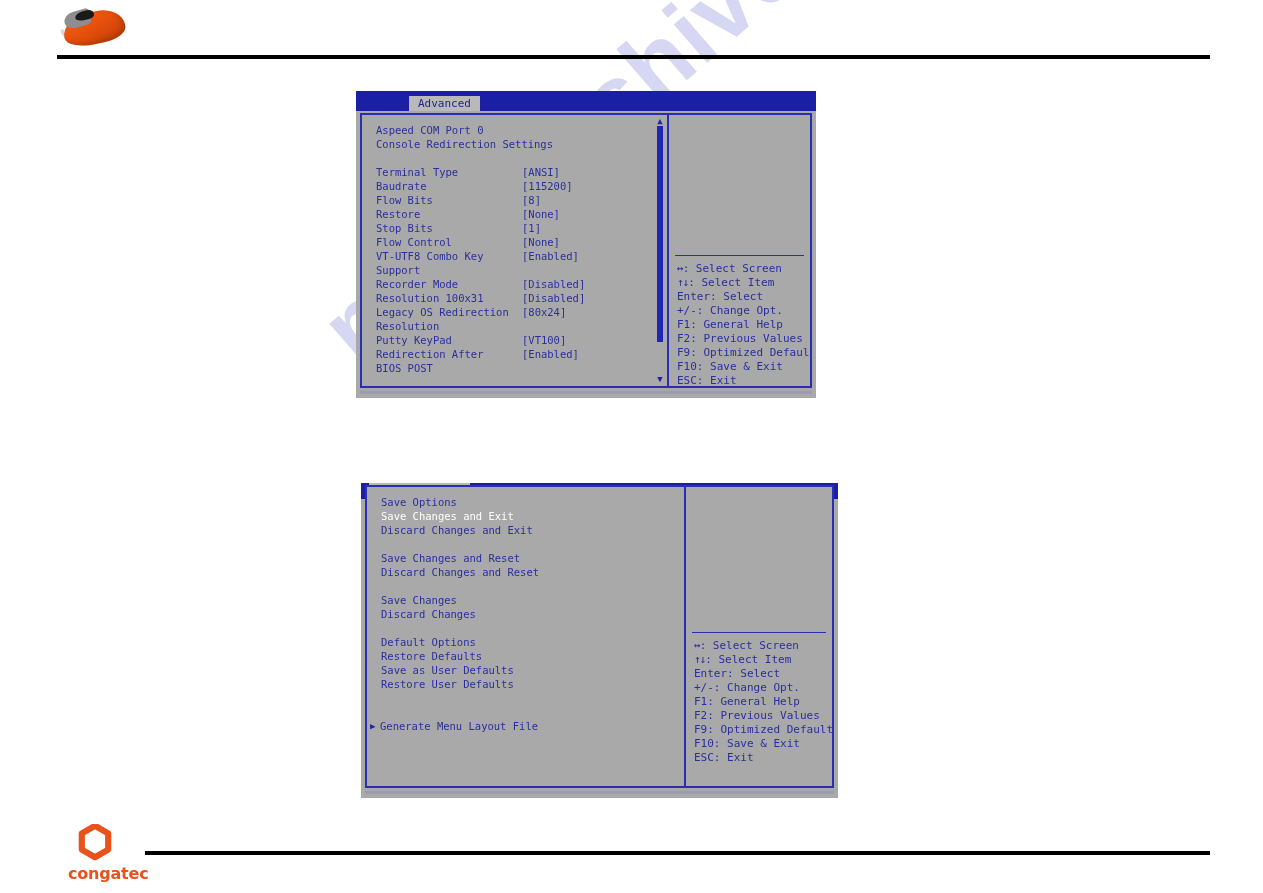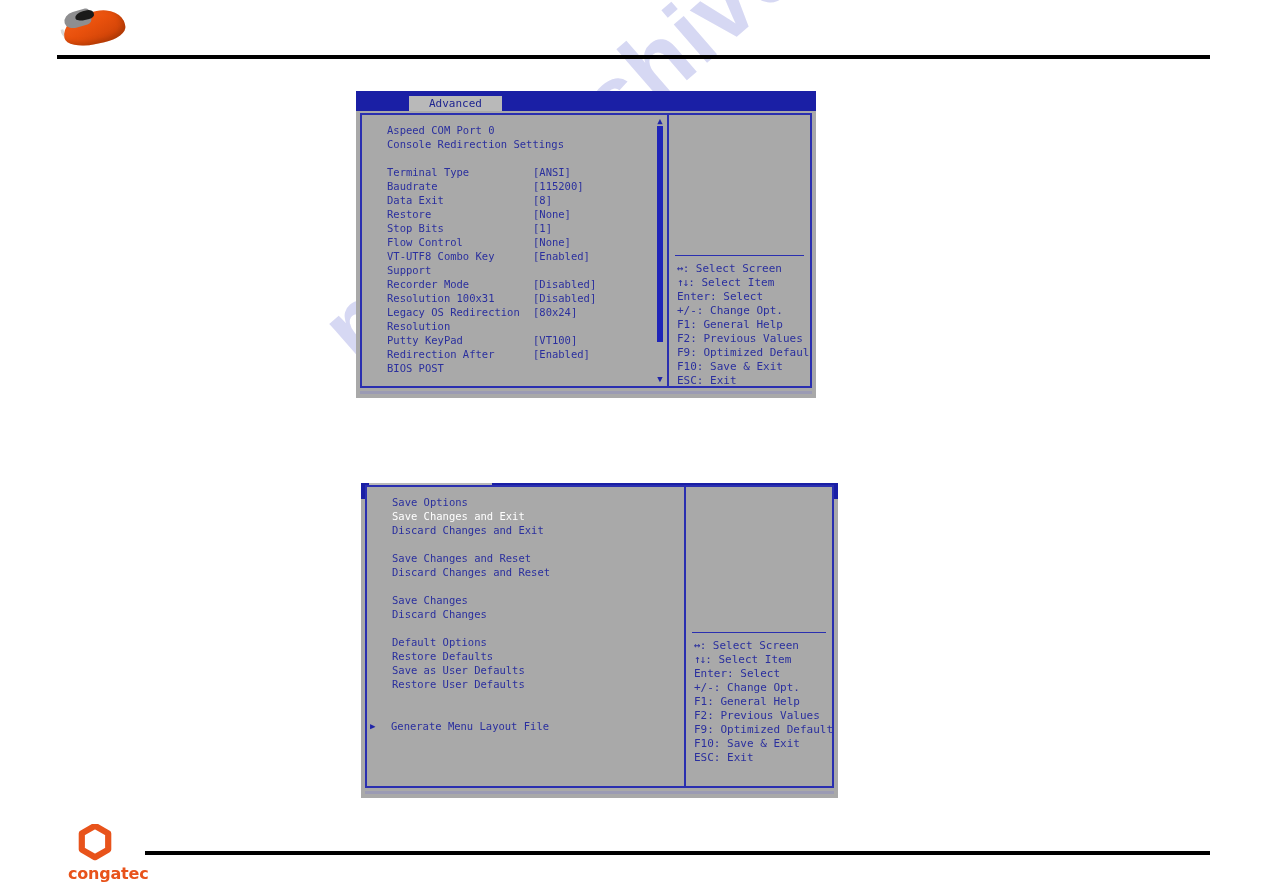--- a/index.html
+++ b/index.html
@@ -172,21 +172,21 @@
   }
   .bios-1 .bios-menubar { top: 5px; }
   .bios-2 .bios-menubar { top: 0px; height: 16px; }
 
   .bios-tab {
     position: absolute;
     background: #b9b9b9;
     color: #1e2490;
     font-size: 11px;
     line-height: 15px;
-    padding: 0 20px;
+    padding: 0 9px;
     white-space: nowrap;
     font-family: "DejaVu Sans Mono", "Liberation Mono", monospace;
     box-sizing: border-box;
   }
   .bios-1 .bios-tab {
     left: 53px;
     top: 0px;
     height: 15px;
   }
   .bios-2 .bios-tab {
@@ -288,21 +288,21 @@
     top: 8px;
     right: 4px;
   }
   .row {
     display: flex;
     font-size: 10.5px;
     line-height: 14px;
     height: 14px;
     white-space: nowrap;
   }
-  .row .lbl { width: 146px; overflow: hidden; margin-left: 11px; }
+  .row .lbl { width: 146px; overflow: hidden; }
   .row .val { }
   .row.blank { height: 14px; }
   .row.heading { }
   .row.selected .lbl,
   .row.selected .val { color: #ffffff; }
   .row-marker {
     display: inline-block;
     width: 10px;
     color: #1f24a8;
     font-size: 9px;
@@ -374,21 +374,21 @@
 
         <div class="row">
           <span class="lbl">Terminal Type</span>
           <span class="val">[ANSI]</span>
         </div>
         <div class="row">
           <span class="lbl">Baudrate</span>
           <span class="val">[115200]</span>
         </div>
         <div class="row">
-          <span class="lbl">Data Exit</span>
+          <span class="lbl">Flow Bits</span>
           <span class="val">[8]</span>
         </div>
         <div class="row">
           <span class="lbl">Restore</span>
           <span class="val">[None]</span>
         </div>
         <div class="row">
           <span class="lbl">Stop Bits</span>
           <span class="val">[1]</span>
         </div>

